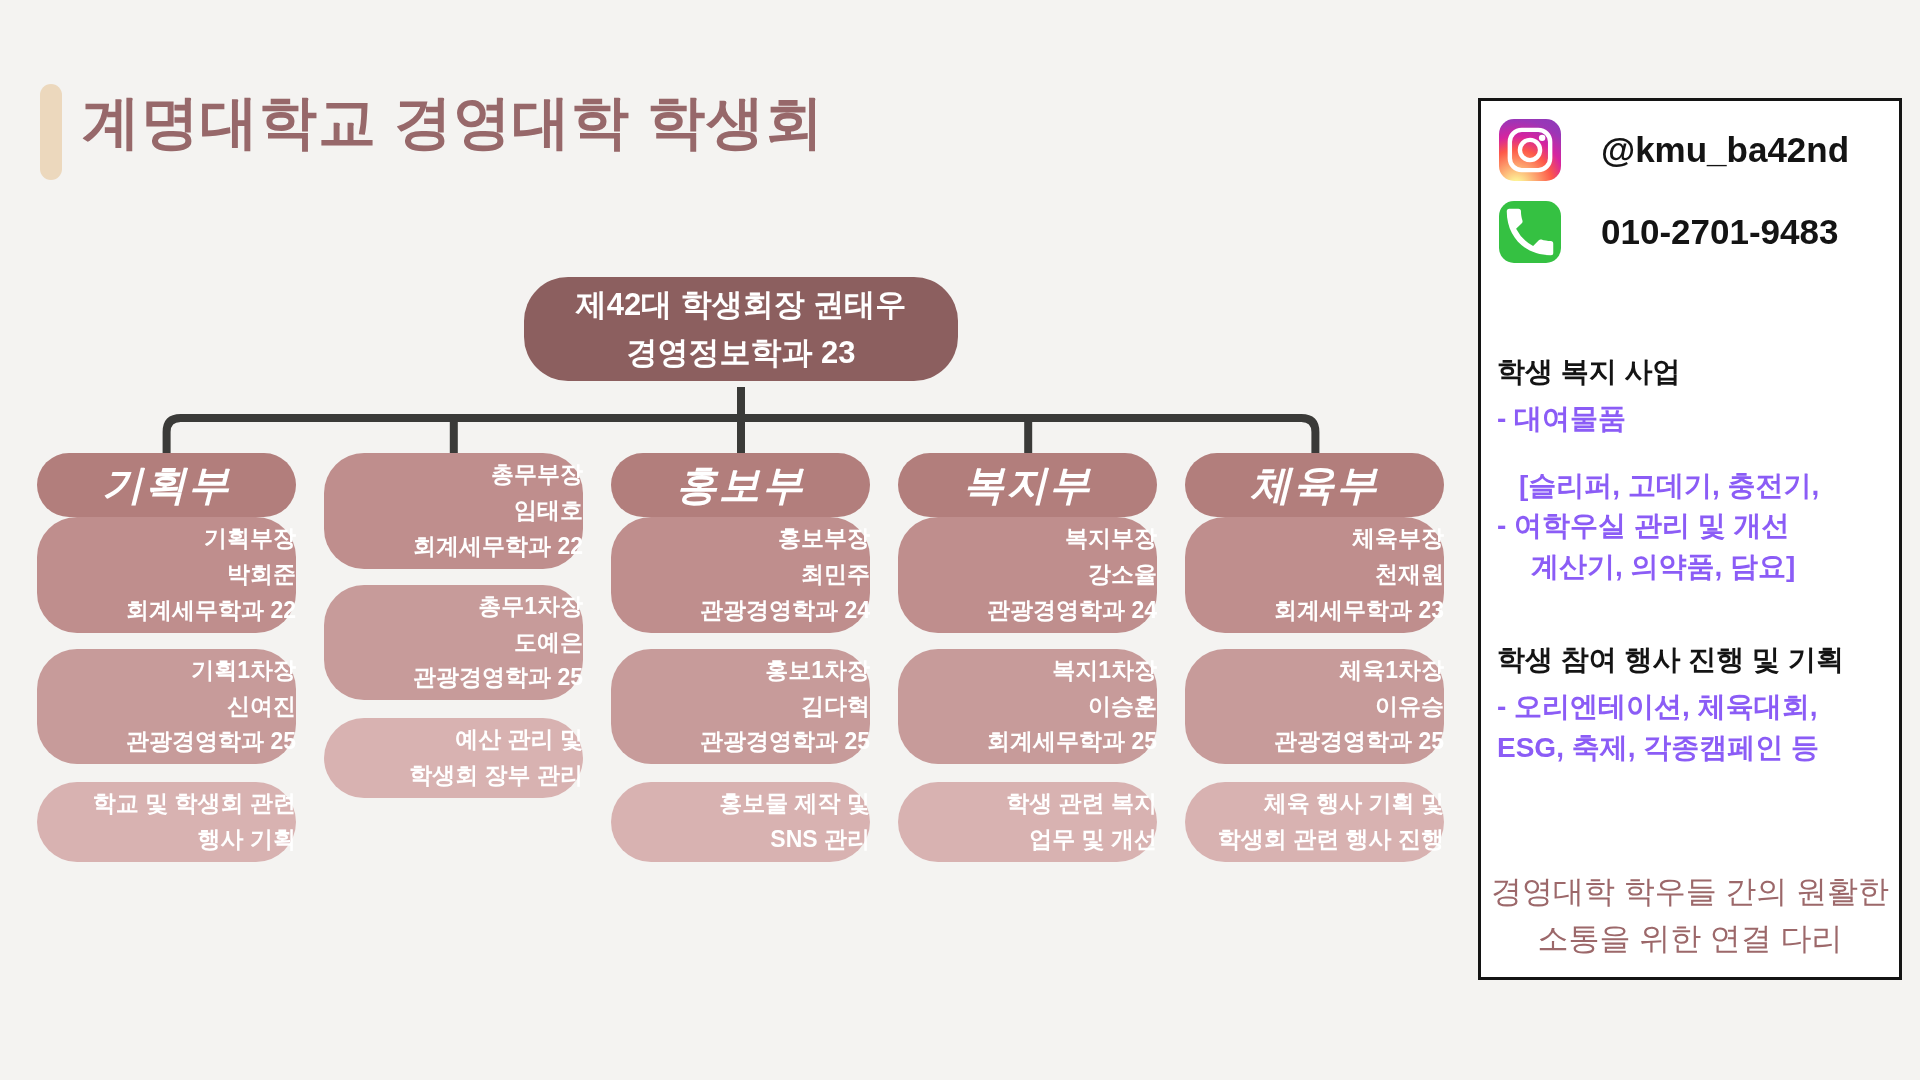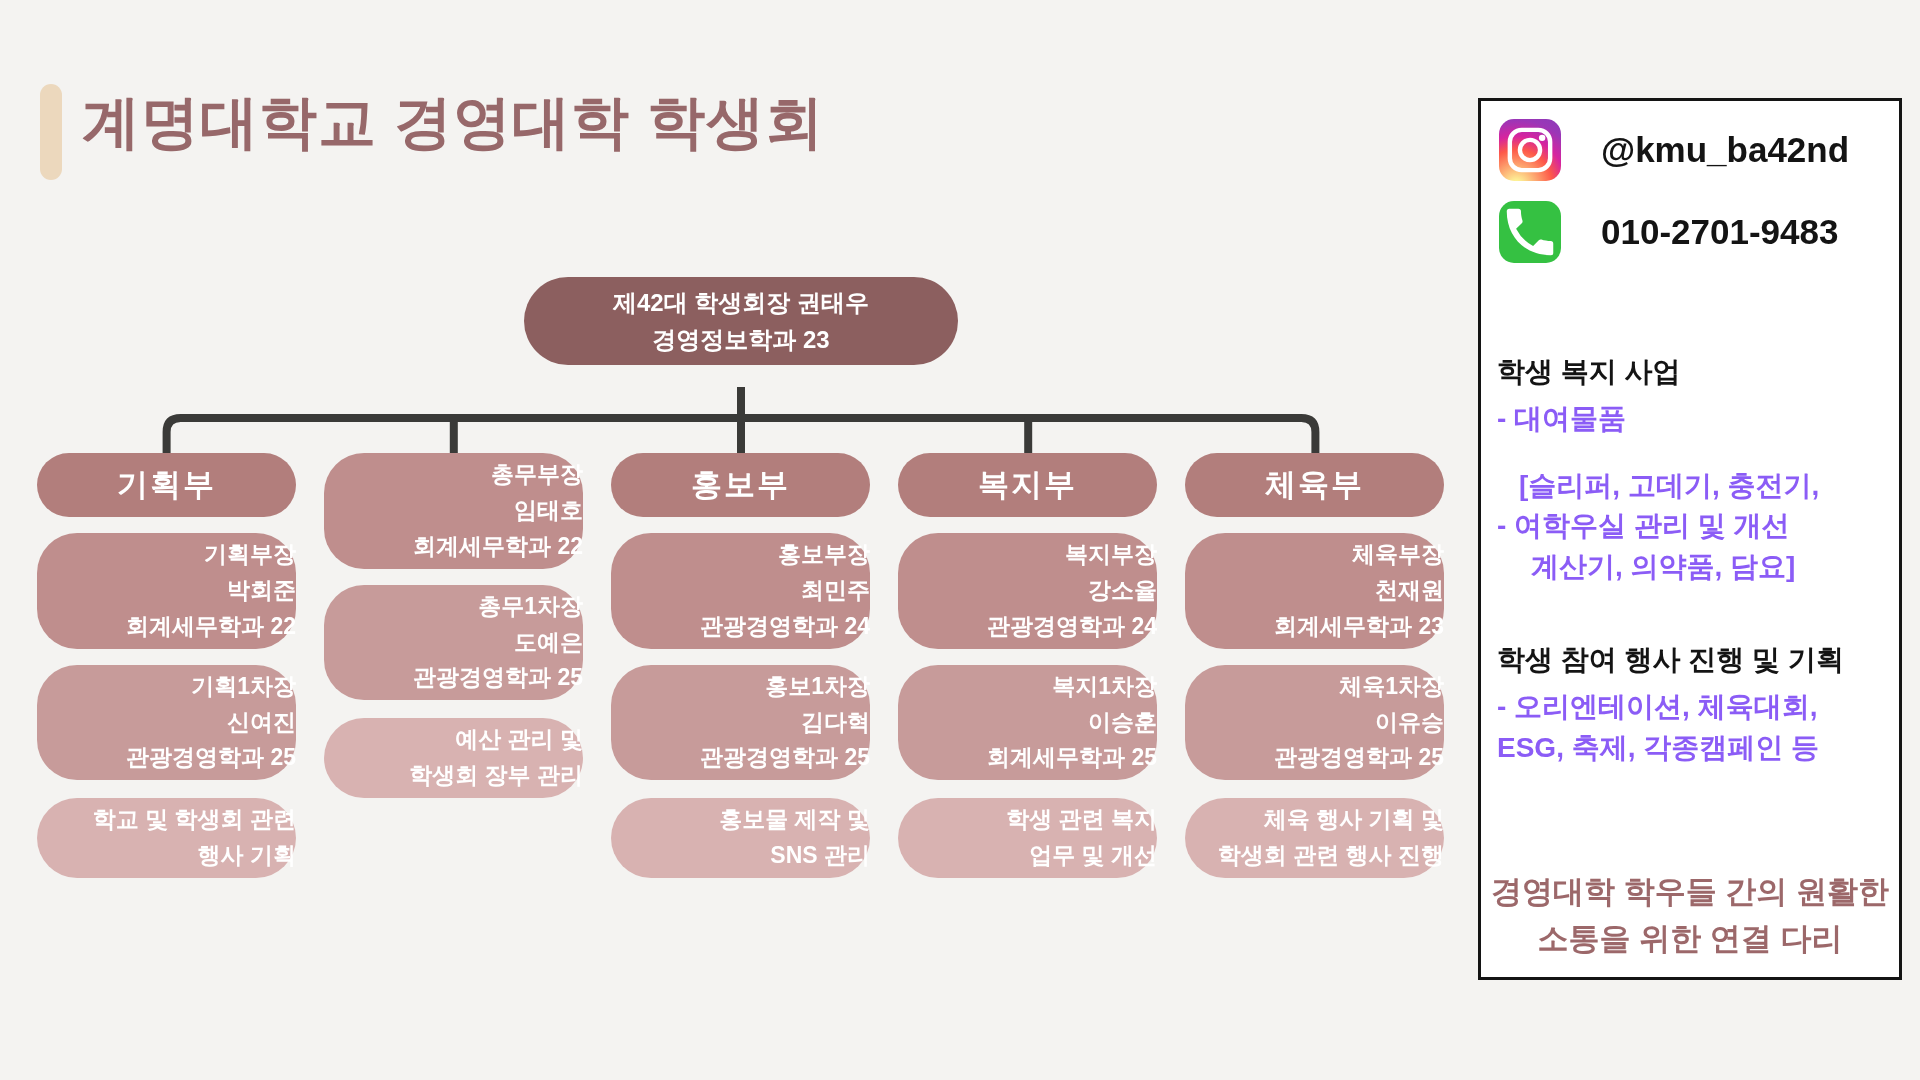--- a/index.html
+++ b/index.html
@@ -16,42 +16,42 @@
     background:#ecd8bd;border-radius:11px;
   }
   .page-title{
     position:absolute;left:82px;top:84px;
     font-size:58px;font-weight:800;color:#97686a;letter-spacing:1px;
     white-space:nowrap;
   }
 
   
   .president-box{
-    position:absolute;left:524px;top:277px;width:434px;height:88px;
+    position:absolute;left:524px;top:277px;width:434px;height:104px;
     background:#8c5f5f;border-radius:44px;
     display:flex;flex-direction:column;justify-content:center;align-items:center;
-    color:#ffffff;font-weight:800;font-size:24px;line-height:1.55;
+    color:#ffffff;font-weight:800;font-size:31px;line-height:1.55;
     text-align:center;
   }
 
   
   svg.connectors{position:absolute;left:0;top:0;pointer-events:none;}
   svg.connectors path{stroke:#3a3a38;stroke-width:8;fill:none;}
 
   
   .org-columns{
     position:absolute;left:37px;top:453px;width:1408px;
     display:flex;gap:28px;
   }
   .org-col{width:259px;display:flex;flex-direction:column;}
   .dept-header{
     height:64px;border-radius:32px;background:#b27e7c;
     display:flex;align-items:center;justify-content:center;
-    color:#fff;font-size:31px;font-weight:800;letter-spacing:2px;
-    margin-bottom:16px;
+    color:#fff;font-size:41px;font-weight:800;letter-spacing:2px;
+    font-style:italic;
   }
   .card{
     border-radius:40px;color:#fff;font-weight:700;text-align:right;
     display:flex;flex-direction:column;justify-content:center;
     font-size:23px;line-height:1.56;
   }
   .card.shade1{background:#bf8e8d;height:116px;margin-bottom:16px;}
   .card.shade2{background:#c79b9a;height:115px;margin-bottom:18px;}
   .card.shade3{background:#d8b2b1;height:80px;}
 
@@ -73,21 +73,21 @@
 
   .sb-section{position:absolute;left:16px;right:8px;}
   .sb-heading{font-size:28px;font-weight:800;color:#141414;margin:0 0 8px 0;}
   .sb-line{font-size:28px;font-weight:700;color:#8b5cf6;line-height:1.45;}
   .sb-line.indent1{padding-left:22px;margin-top:26px;}
   .sb-line.indent2{padding-left:34px;}
   .sb-sec1{top:252px;}
   .sb-sec2{top:540px;}
   .sb-footer{
     position:absolute;left:8px;right:8px;top:768px;text-align:center;
-    font-size:31px;font-weight:700;color:#9c686a;line-height:1.5;
+    font-size:31px;font-weight:400;color:#9c686a;line-height:1.5;
   }
 </style>
 </head>
 <body>
 
 <div class="stage">
 
   <div class="title-bar"></div>
   <div class="page-title">계명대학교 경영대학 학생회</div>
 

